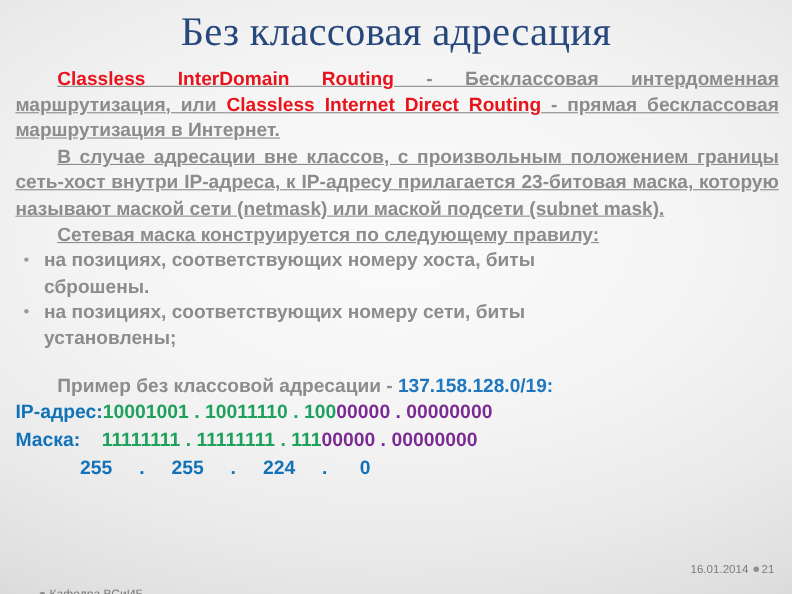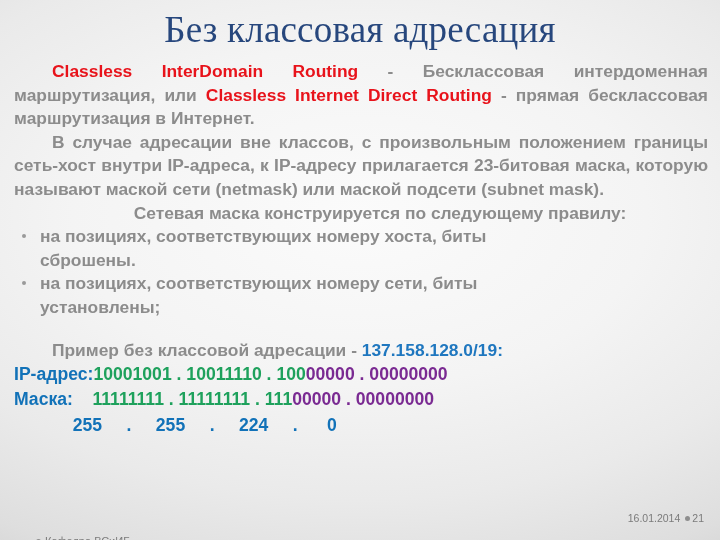--- a/index.html
+++ b/index.html
@@ -55,23 +55,24 @@
     color: #8c8c8c;
     font-weight: bold;
   }
 
   p.para {
     margin: 0;
     text-align: justify;
     text-indent: 38px;
     -webkit-hyphens: none;
     hyphens: none;
+    text-decoration: underline;
   }
   p.para.last-left {
-    text-align: center;
+    text-align: left;
   }
 
   .hl-red {
     color: #e8131b;
   }
   .hl-blue {
     color: #1f77bf;
   }
 
   

